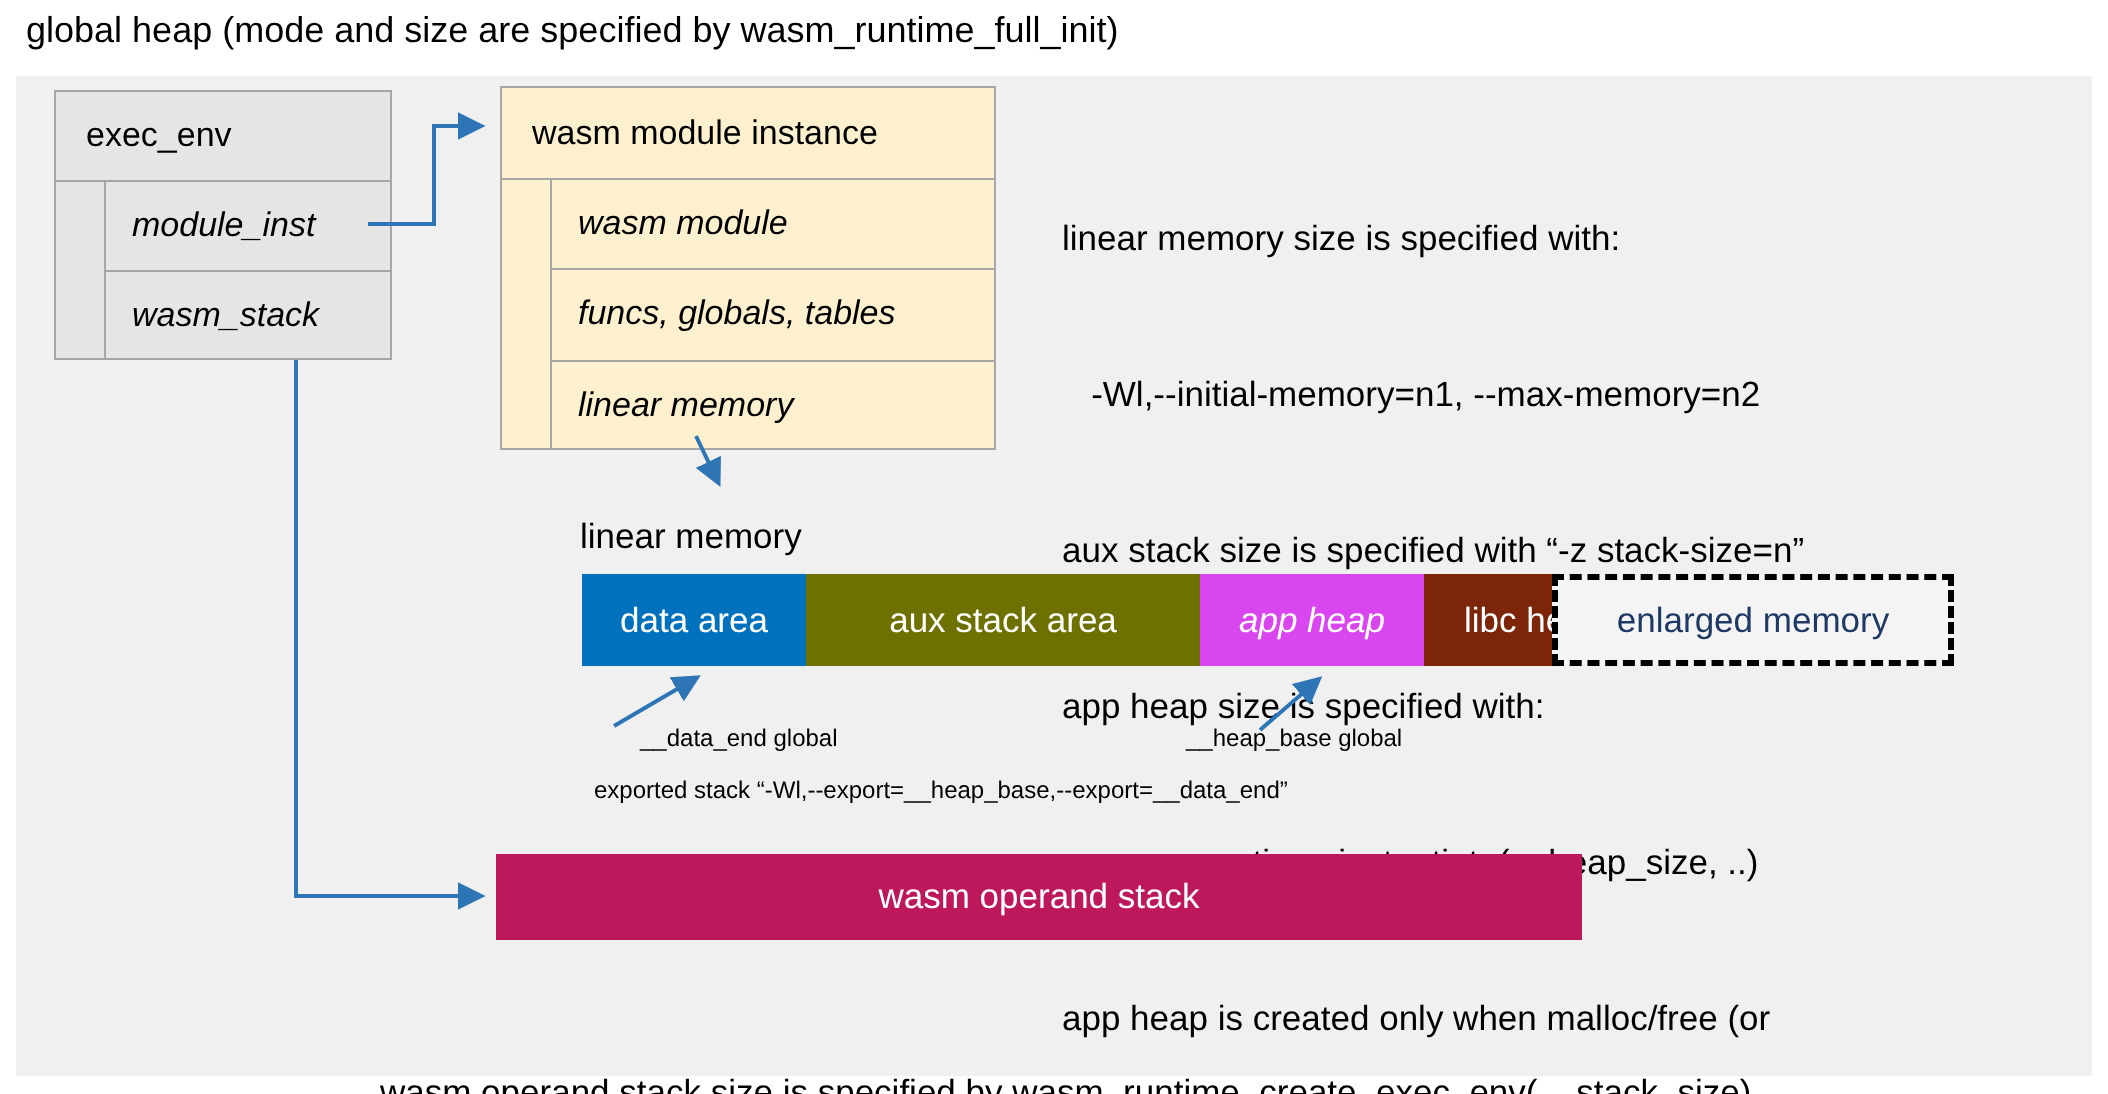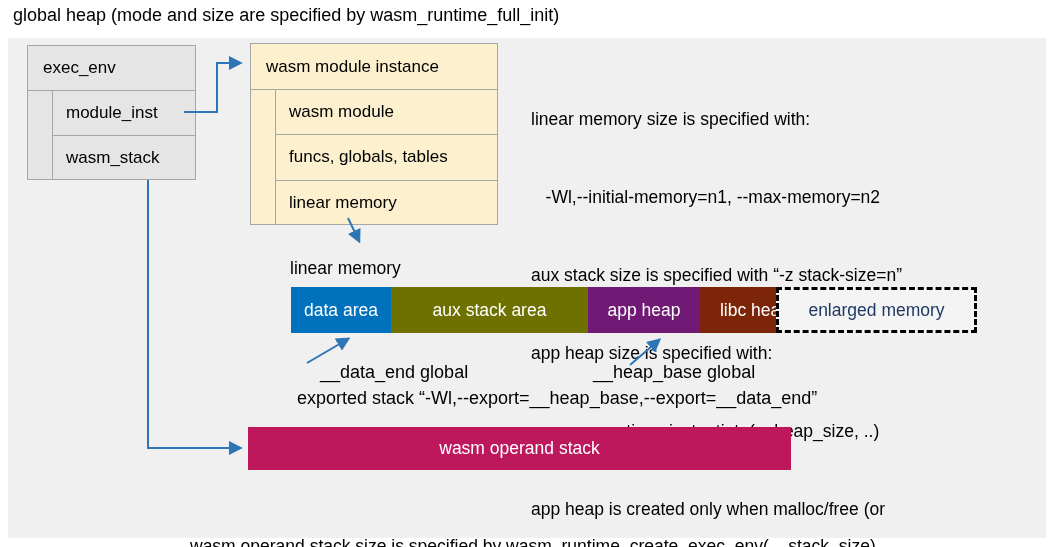--- a/index.html
+++ b/index.html
@@ -5,44 +5,44 @@
   * { margin:0; padding:0; box-sizing:border-box; }
   body { background:#ffffff; font-family:"Liberation Sans", sans-serif; color:#000; }
   .canvas { position:relative; width:1054px; height:547px; overflow:hidden; background:#fff; }
   .panel { position:absolute; left:8px; top:38px; width:1038px; height:500px; background:#F0F0F0; }
   .title { position:absolute; left:13px; top:5px; font-size:18px; color:#000; white-space:pre; }
 
   .box { position:absolute; border:1px solid #A6A6A6; font-size:17px; }
   .box .hdr { border-bottom:1px solid #A6A6A6; display:flex; align-items:center; padding-left:15px; }
   .box .bodyrow { display:flex; }
   .gutter { width:25px; border-right:1px solid #A6A6A6; }
-  .rows { flex:1; display:flex; flex-direction:column; }
+  .rows { flex:1; display:flex; flex-direction:column;font-style:italic; }
   .cell { flex:1; display:flex; align-items:center; padding-left:13px; border-bottom:1px solid #A6A6A6; }
   .cell:last-child { border-bottom:none; }
 
   .exec-box { left:27px; top:45px; width:169px; height:135px; background:#e5e5e5; }
   .exec-box .hdr { height:45px; }
   .exec-box .bodyrow { height:89px; }
 
   .mod-box { left:250px; top:43px; width:248px; height:182px; background:#FCF0CE; }
   .mod-box .hdr { height:46px; }
   .mod-box .bodyrow { height:135px; }
 
   .notes-right { position:absolute; left:531px; top:54px; font-size:17.5px; line-height:26px; white-space:pre; }
   .notes-bottom { position:absolute; left:190px; top:481px; font-size:17.5px; line-height:26px; white-space:pre; }
 
   .lm-label { position:absolute; left:290px; top:258px; font-size:17.5px; }
   .lm-bar { position:absolute; left:291px; top:287px; height:46px; display:flex; }
   .lm-seg { display:flex; align-items:center; justify-content:center; color:#fff; font-size:17.5px; }
-  .seg-0 { width:100px; } .seg-1 { width:197px; } .seg-2 { width:112px; } .seg-3 { width:110px; }
+  .seg-0 { width:112px; } .seg-1 { width:197px; } .seg-2 { width:112px; } .seg-3 { width:110px; }
   .lm-enlarged { position:absolute; left:776px; top:287px; width:201px; height:46px;
                  border:3px dashed #000; background:#F4F4F4; display:flex; align-items:center;
                  justify-content:center; color:#1F3864; font-size:17.5px; }
 
-  .ann { position:absolute; font-size:18px; white-space:pre; }
+  .ann { position:absolute; font-size:12px; white-space:pre; }
   .ann-data-end { left:320px; top:362px; }
   .ann-heap-base { left:593px; top:362px; }
   .ann-exported { left:297px; top:388px; }
 
   .op-stack { position:absolute; left:248px; top:427px; width:543px; height:43px;
               display:flex; align-items:center; justify-content:center; color:#fff; font-size:17.5px; }
 
   .overlay { position:absolute; left:0; top:0; pointer-events:none; }
 </style>
 </head>
@@ -88,21 +88,21 @@
 
   <div class="lm-label">linear memory</div>
 
   <div class="lm-bar">
     <div class="lm-seg seg-0" style="background: rgb(0, 113, 188);">
       <span>data area</span>
     </div>
     <div class="lm-seg seg-1" style="background: rgb(110, 113, 0);">
       <span>aux stack area</span>
     </div>
-    <div class="lm-seg seg-2" style="background: #701a75;">
+    <div class="lm-seg seg-2" style="background: #d946ef; font-style: italic;">
       <span>app heap</span>
     </div>
     <div class="lm-seg seg-3" style="background: rgb(124, 37, 8);">
       <span>libc heap</span>
     </div>
   </div>
 
   <div class="lm-enlarged">
     <span>enlarged memory</span>
   </div>

